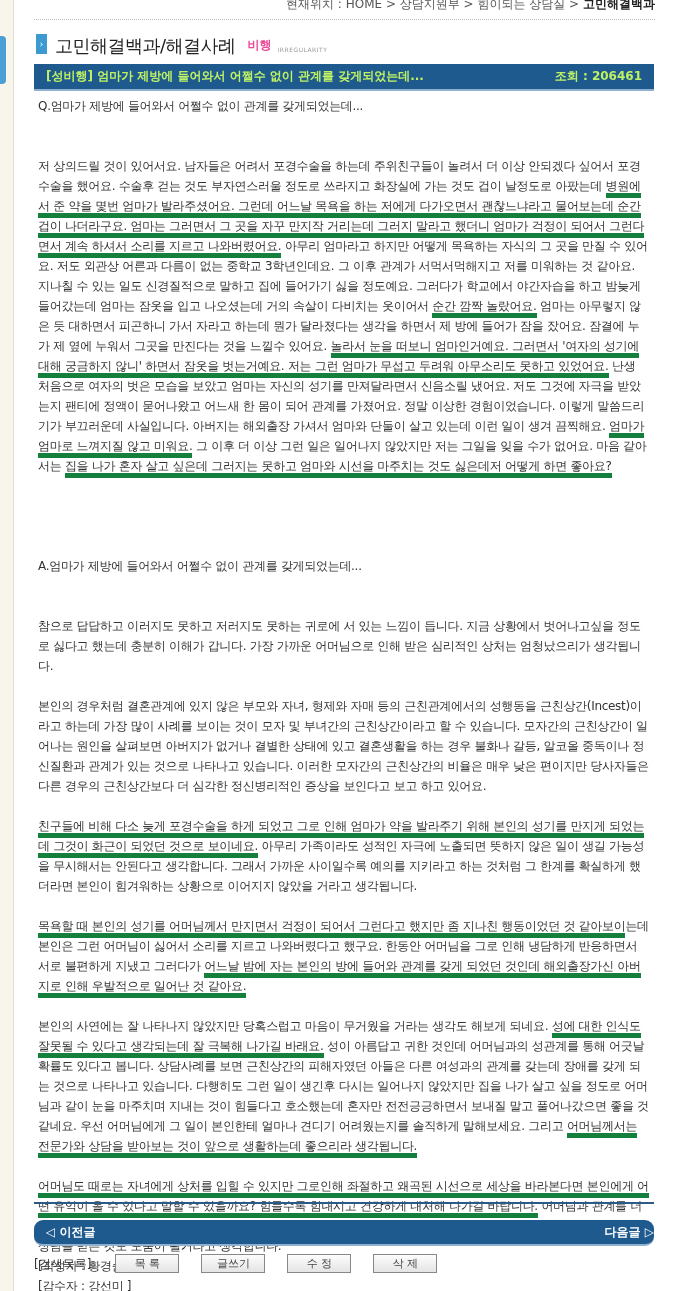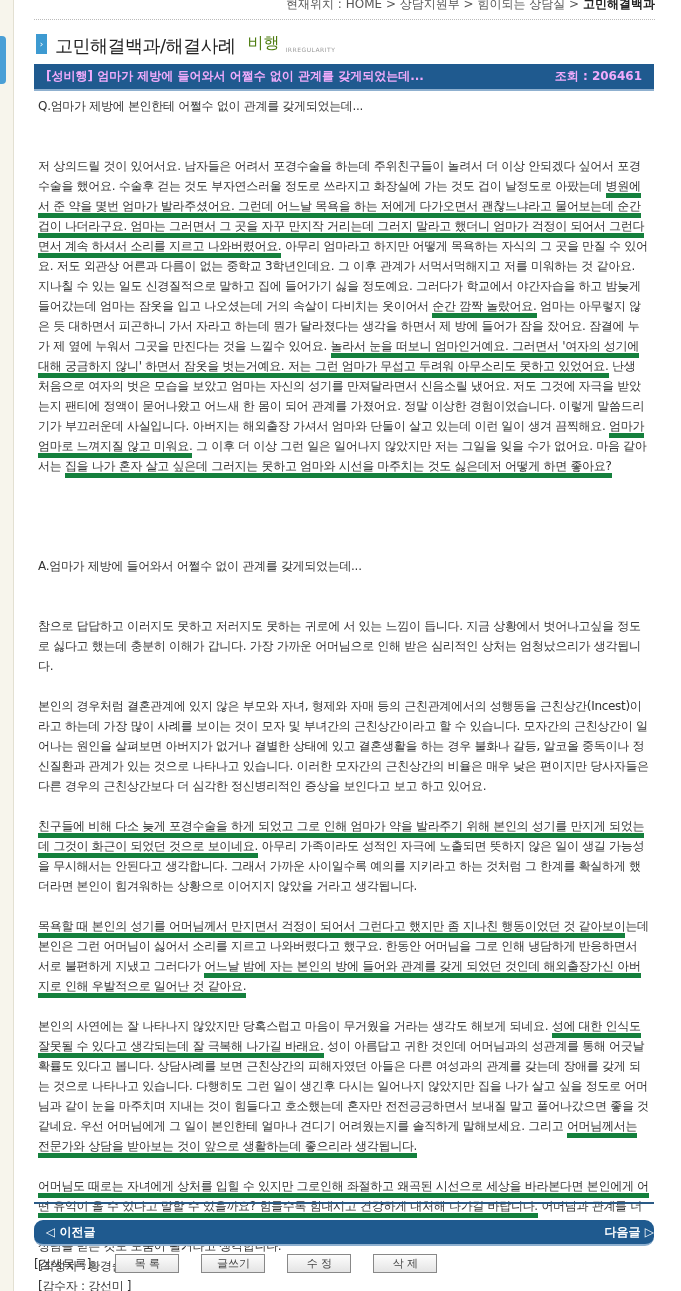--- a/index.html
+++ b/index.html
@@ -6,23 +6,23 @@
   html, body { width: 681px; height: 1291px; overflow: hidden; background: #fff; }
   body { font-family: "DejaVu Sans", "Liberation Sans", sans-serif; color: #333; position: relative; }
   .left-rail { position: absolute; left: 0; top: 0; width: 14px; height: 1291px; background: #f7f5ec; border-right: 1px solid #e3e0d2; }
   .left-tab { position: absolute; left: 0; top: 36px; width: 6px; height: 48px; background: #4a9fd6; border-radius: 0 4px 4px 0; }
   .breadcrumb { position: absolute; right: 26px; top: -4px; font-size: 12px; color: #555; white-space: nowrap; }
   .breadcrumb b { color: #222; }
   .dotted { position: absolute; left: 34px; right: 26px; top: 19px; border-top: 1px dotted #bbb; }
   .page-head { position: absolute; left: 36px; top: 30px; height: 28px; display: flex; align-items: flex-end; }
   .head-icon { width: 11px; height: 20px; background: #3d9ad1; color: #fff; font-size: 9px; line-height: 20px; text-align: center; margin-right: 8px; margin-bottom: 4px; }
   .head-title { font-size: 18px; color: #222; letter-spacing: -0.5px; }
-  .head-cat { font-size: 16px; color: #4d7c0f; font-weight: normal; margin-left: 12px; margin-bottom: 4px; }
+  .head-cat { font-size: 12px; color: #ec4899; font-weight: bold; margin-left: 12px; margin-bottom: 4px; }
   .head-cat-en { font-size: 6px; color: #999; margin-left: 6px; margin-bottom: 5px; letter-spacing: 0.5px; }
-  .title-bar { position: absolute; left: 34px; top: 64px; width: 620px; height: 27px; background: #1f5a8f; color: #f0abfc; display: flex; align-items: center; justify-content: space-between; padding: 0 12px; font-size: 12px; font-weight: bold; border-bottom: 2px solid #8fb0cf; gap: 47px; }
+  .title-bar { position: absolute; left: 34px; top: 64px; width: 620px; height: 27px; background: #1f5a8f; color: #bef264; display: flex; align-items: center; justify-content: space-between; padding: 0 12px; font-size: 12px; font-weight: bold; border-bottom: 2px solid #8fb0cf; gap: 47px; }
   .content { position: absolute; left: 38px; top: 96px; width: 612px; font-size: 12px; line-height: 20px; color: #333; letter-spacing: -0.3px; }
   .content p { margin: 0; }
   .gap1 { height: 40px; }
   .gap2 { height: 80px; }
   .gap3 { height: 40px; }
   .gap4 { height: 20px; }
   .hl { border-bottom: 5px solid #15803d; }
   .bottom-line { position: absolute; left: 34px; top: 1202px; width: 620px; height: 2px; background: #2a5a86; }
   .nav-bar { position: absolute; left: 34px; top: 1220px; width: 620px; height: 26px; background: #1f5a8f; border-bottom: 2px solid #8fb0cf; color: #fff; font-size: 12px; font-weight: bold; display: flex; justify-content: space-between; align-items: center; padding: 0 0 0 12px; border-radius: 9px; }
   .nav-bar span { cursor: pointer; }
@@ -48,21 +48,21 @@
   <div class="head-cat">비행</div>
   <div class="head-cat-en">IRREGULARITY</div>
 </div>
 
 <div class="title-bar">
   <span>[성비행] 엄마가 제방에 들어와서 어쩔수 없이 관계를 갖게되었는데...</span>
   <span>조회 : 206461</span>
 </div>
 
 <div class="content">
-  <p>Q.엄마가 제방에 본인한테 어쩔수 없이 관계를 갖게되었는데...</p>
+  <p>Q.엄마가 제방에 들어와서 어쩔수 없이 관계를 갖게되었는데...</p>
   <div class="gap1"></div>
   <p>
     <span>저 상의드릴 것이 있어서요. 남자들은 어려서 포경수술을 하는데 주위친구들이 놀려서 더 이상 안되겠다 싶어서 포경수술을 했어요. 수술후 걷는 것도 부자연스러울 정도로 쓰라지고 화장실에 가는 것도 겁이 날정도로 아팠는데 </span><span class="hl">병원에서 준 약을 몇번 엄마가 발라주셨어요. 그런데 어느날 목욕을 하는 저에게 다가오면서 괜찮느냐라고 물어보는데 순간 겁이 나더라구요. 엄마는 그러면서 그 곳을 자꾸 만지작 거리는데 그러지 말라고 했더니 엄마가 걱정이 되어서 그런다면서 계속 하셔서 소리를 지르고 나와버렸어요.</span><span> 아무리 엄마라고 하지만 어떻게 목욕하는 자식의 그 곳을 만질 수 있어요. 저도 외관상 어른과 다름이 없는 중학교 3학년인데요. 그 이후 관계가 서먹서먹해지고 저를 미워하는 것 같아요. 지나칠 수 있는 일도 신경질적으로 말하고 집에 들어가기 싫을 정도예요. 그러다가 학교에서 야간자습을 하고 밤늦게 들어갔는데 엄마는 잠옷을 입고 나오셨는데 거의 속살이 다비치는 옷이어서 </span><span class="hl">순간 깜짝 놀랐어요.</span><span> 엄마는 아무렇지 않은 듯 대하면서 피곤하니 가서 자라고 하는데 뭔가 달라졌다는 생각을 하면서 제 방에 들어가 잠을 잤어요. 잠결에 누가 제 옆에 누워서 그곳을 만진다는 것을 느낄수 있어요. </span><span class="hl">놀라서 눈을 떠보니 엄마인거예요. 그러면서 '여자의 성기에 대해 궁금하지 않니' 하면서 잠옷을 벗는거예요. 저는 그런 엄마가 무섭고 두려워 아무소리도 못하고 있었어요.</span><span> 난생 처음으로 여자의 벗은 모습을 보았고 엄마는 자신의 성기를 만져달라면서 신음소릴 냈어요. 저도 그것에 자극을 받았는지 팬티에 정액이 묻어나왔고 어느새 한 몸이 되어 관계를 가졌어요. 정말 이상한 경험이었습니다. 이렇게 말씀드리기가 부끄러운데 사실입니다. 아버지는 해외출장 가셔서 엄마와 단둘이 살고 있는데 이런 일이 생겨 끔찍해요. </span><span class="hl">엄마가 엄마로 느껴지질 않고 미워요.</span><span> 그 이후 더 이상 그런 일은 일어나지 않았지만 저는 그일을 잊을 수가 없어요. 마음 같아서는 </span><span class="hl">집을 나가 혼자 살고 싶은데 그러지는 못하고 엄마와 시선을 마주치는 것도 싫은데저 어떻게 하면 좋아요?</span>
   </p>
   <div class="gap2"></div>
   <p>A.엄마가 제방에 들어와서 어쩔수 없이 관계를 갖게되었는데...</p>
   <div class="gap3"></div>
   <div id="answer">
       <p><span>참으로 답답하고 이러지도 못하고 저러지도 못하는 귀로에 서 있는 느낌이 듭니다. 지금 상황에서 벗어나고싶을 정도로 싫다고 했는데 충분히 이해가 갑니다. 가장 가까운 어머님으로 인해 받은 심리적인 상처는 엄청났으리가 생각됩니다.</span></p>
       <div class="gap4"></div>

